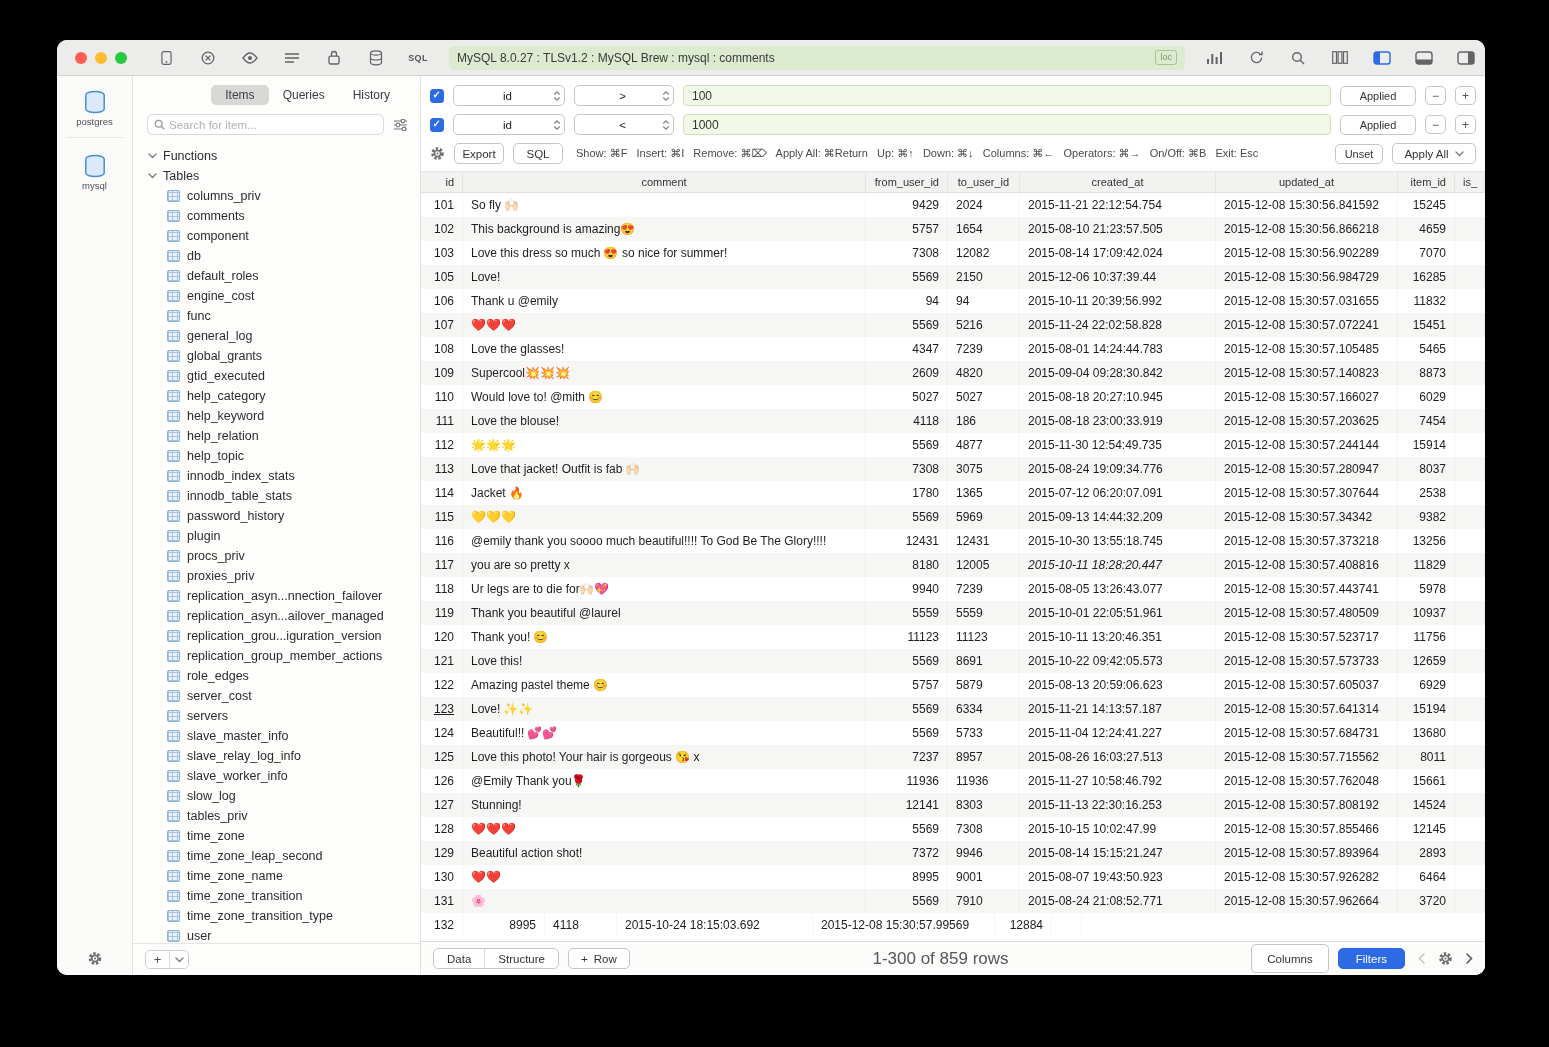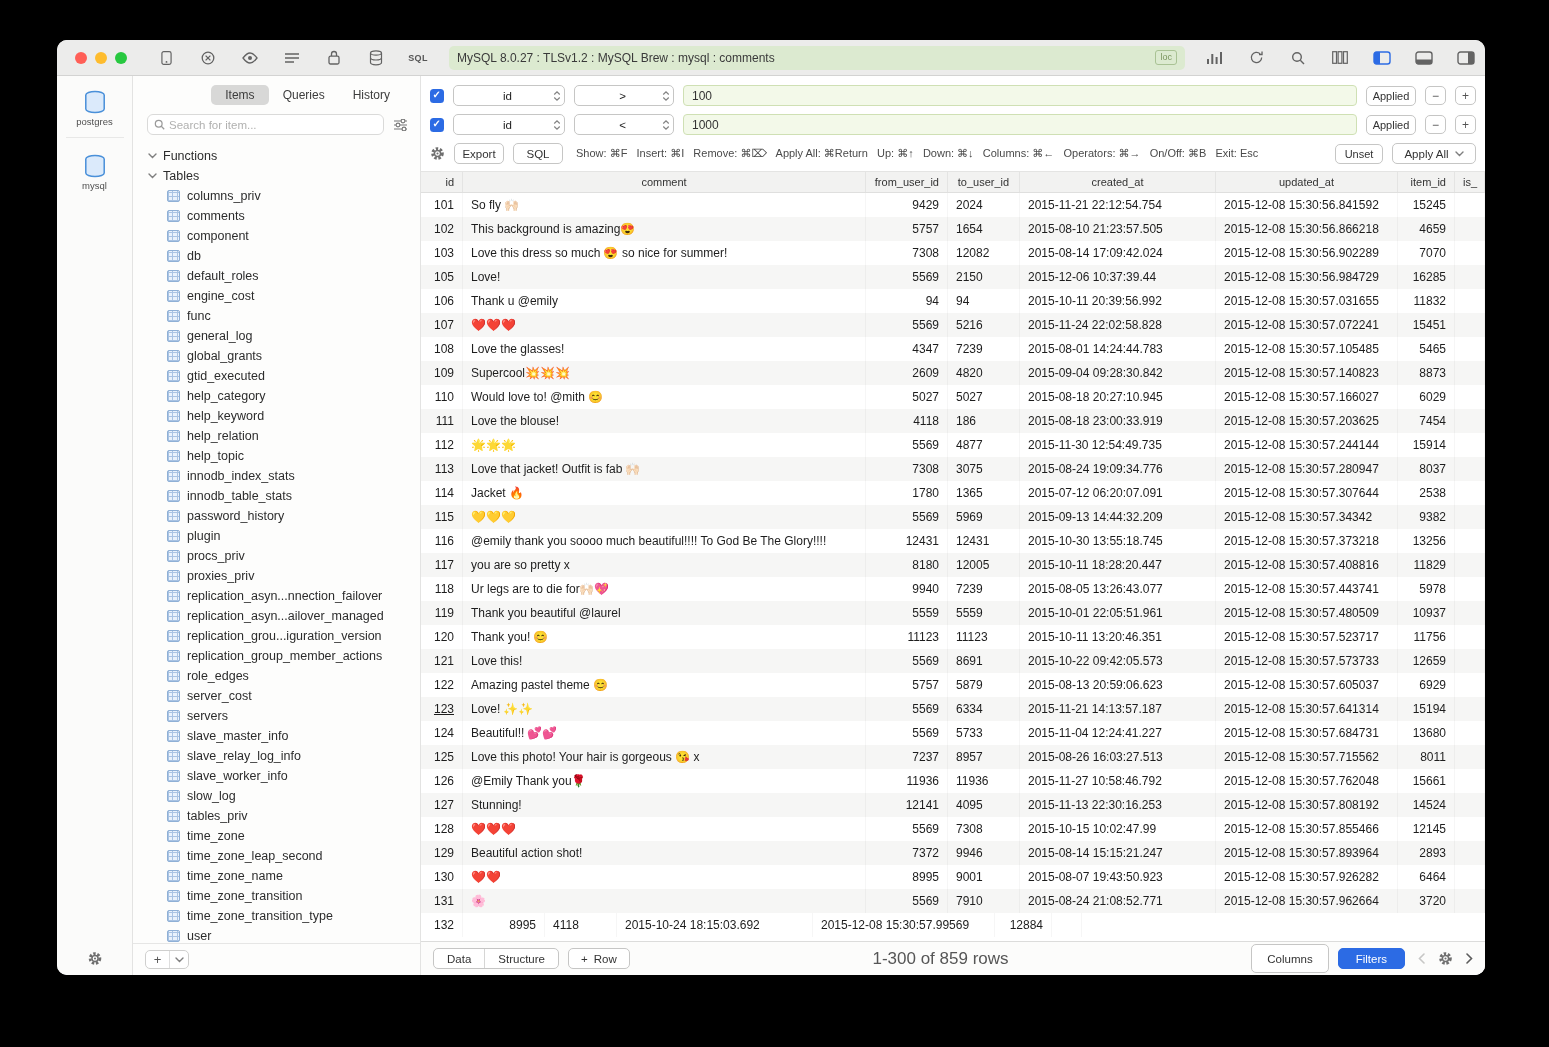--- a/index.html
+++ b/index.html
@@ -67,21 +67,21 @@
   .checkbox::after{content:"\2713";color:#fff;font-size:10px;font-weight:bold;position:absolute;left:2.5px;top:0.5px}
   .popup{height:21px;border:1px solid #c6c6c5;border-radius:5px;background:#fff;
     display:flex;align-items:center;padding:0 3px 0 10px;font-size:11.5px;color:#222;flex:0 0 auto}
   .popup-label{flex:1;text-align:center}
   .popup-col{width:112px}.popup-op{width:100px}
   .stepper{display:flex;align-items:center;margin-left:2px}
   .filter-value{flex:1;min-width:0;height:21px;background:#f3f9e9;border:1px solid #cfe0b4;
     border-radius:4px;font-size:12px;color:#333;padding:0 8px;outline:none;font-family:inherit}
   .btn{border:1px solid #c6c6c5;border-radius:5px;background:#fff;font-size:11px;color:#333;
     display:flex;align-items:center;justify-content:center;font-family:inherit;flex:0 0 auto}
-  .btn-applied{width:50px;height:20px}
+  .btn-applied{width:76px;height:20px}
   .btn-sq{width:21px;height:19px;font-size:12px;color:#555}
   .toolbar{display:flex;align-items:center;gap:9px;padding:8px 9px 7px}
   .btn-export,.btn-sql{width:50px;height:21px;font-size:11.5px}
   .shortcuts{flex:1;min-width:0;font-size:11px;color:#4a4a4a;white-space:pre;overflow:hidden;padding-left:4px}
   .btn-unset{width:48px;height:20px}
   .btn-applyall{width:84px;height:21px;gap:6px;font-size:11.5px}
   
   .grid{flex:1;min-height:0;display:flex;flex-direction:column;border-top:1px solid #e4e4e3}
   .grid-header{flex:0 0 21px;display:flex;background:#f2f2f1;border-bottom:1px solid #dfdfde}
   .gh-cell{font-size:11px;color:#333;display:flex;align-items:center;padding:0 8px;
@@ -680,21 +680,21 @@
               <div class="cell al" style="flex: 0 0 196px; width: 196px;">2015-10-30 13:55:18.745</div>
               <div class="cell al" style="flex: 0 0 182px; width: 182px;">2015-12-08 15:30:57.373218</div>
               <div class="cell ar" style="flex: 0 0 57px; width: 57px;">13256</div>
               <div class="cell al" style="flex: 0 0 30px; width: 30px;"></div>
             </div>
             <div class="grid-row">
               <div class="cell ar" style="flex: 0 0 42px; width: 42px;">117</div>
               <div class="cell al" style="flex: 0 0 403px; width: 403px;">you are so pretty x</div>
               <div class="cell ar" style="flex: 0 0 82px; width: 82px;">8180</div>
               <div class="cell al" style="flex: 0 0 72px; width: 72px;">12005</div>
-              <div class="cell al" style="flex: 0 0 196px; width: 196px;">2015-10-11 18:28:20.447</div>
+              <div class="cell al" style="flex: 0 0 196px; width: 196px; font-style: italic;">2015-10-11 18:28:20.447</div>
               <div class="cell al" style="flex: 0 0 182px; width: 182px;">2015-12-08 15:30:57.408816</div>
               <div class="cell ar" style="flex: 0 0 57px; width: 57px;">11829</div>
               <div class="cell al" style="flex: 0 0 30px; width: 30px;"></div>
             </div>
             <div class="grid-row">
               <div class="cell ar" style="flex: 0 0 42px; width: 42px;">118</div>
               <div class="cell al" style="flex: 0 0 403px; width: 403px;">Ur legs are to die for🙌🏻💖</div>
               <div class="cell ar" style="flex: 0 0 82px; width: 82px;">9940</div>
               <div class="cell al" style="flex: 0 0 72px; width: 72px;">7239</div>
               <div class="cell al" style="flex: 0 0 196px; width: 196px;">2015-08-05 13:26:43.077</div>
@@ -779,21 +779,21 @@
               <div class="cell al" style="flex: 0 0 72px; width: 72px;">11936</div>
               <div class="cell al" style="flex: 0 0 196px; width: 196px;">2015-11-27 10:58:46.792</div>
               <div class="cell al" style="flex: 0 0 182px; width: 182px;">2015-12-08 15:30:57.762048</div>
               <div class="cell ar" style="flex: 0 0 57px; width: 57px;">15661</div>
               <div class="cell al" style="flex: 0 0 30px; width: 30px;"></div>
             </div>
             <div class="grid-row">
               <div class="cell ar" style="flex: 0 0 42px; width: 42px;">127</div>
               <div class="cell al" style="flex: 0 0 403px; width: 403px;">Stunning!</div>
               <div class="cell ar" style="flex: 0 0 82px; width: 82px;">12141</div>
-              <div class="cell al" style="flex: 0 0 72px; width: 72px;">4095</div>
+              <div class="cell al" style="flex: 0 0 72px; width: 72px;">8303</div>
               <div class="cell al" style="flex: 0 0 196px; width: 196px;">2015-11-13 22:30:16.253</div>
               <div class="cell al" style="flex: 0 0 182px; width: 182px;">2015-12-08 15:30:57.808192</div>
               <div class="cell ar" style="flex: 0 0 57px; width: 57px;">14524</div>
               <div class="cell al" style="flex: 0 0 30px; width: 30px;"></div>
             </div>
             <div class="grid-row">
               <div class="cell ar" style="flex: 0 0 42px; width: 42px;">128</div>
               <div class="cell al" style="flex: 0 0 403px; width: 403px;">❤️❤️❤️</div>
               <div class="cell ar" style="flex: 0 0 82px; width: 82px;">5569</div>
               <div class="cell al" style="flex: 0 0 72px; width: 72px;">7308</div>

